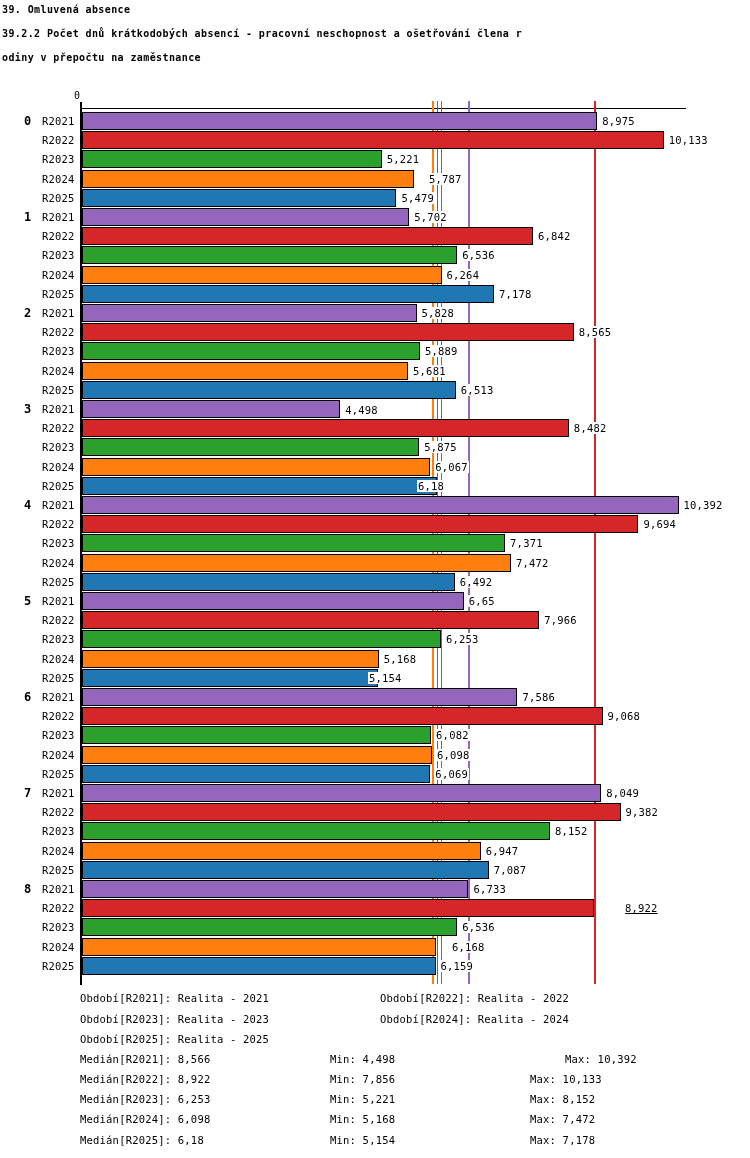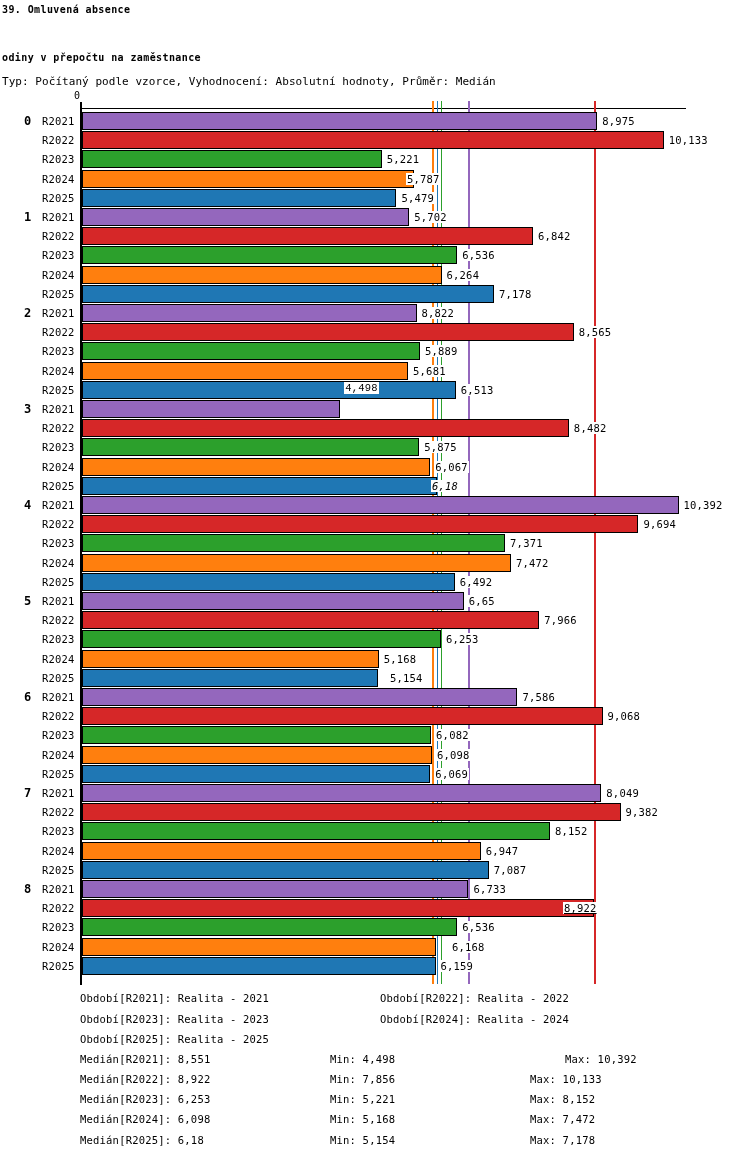--- a/index.html
+++ b/index.html
@@ -20,22 +20,22 @@
   .group-label{position:absolute; font-size:12px; font-weight:bold; z-index:3;}
   .legend-item{font-size:10.5px; letter-spacing:0.2px;}
   .stat-item{font-size:10.5px; letter-spacing:0.2px;}
 </style>
 </head>
 <body>
 
 <div class="canvas">
 
   <div class="abs title" style="left:2px; top:4px;">39. Omluvená absence</div>
+  <div class="abs title" style="left:2px; top:28px;">39.2.2 Počet dnů krátkodobých absencí - pracovní neschopnost a ošetřování člena r</div>
   <div class="abs title" style="left:2px; top:52px;">odiny v přepočtu na zaměstnance</div>
-  <div class="abs subtitle" style="left:2px; top:75px;">Typ: Počítaný podle vzorce, Vyhodnocení: Absolutní hodnoty, Průměr: Medián</div>
 
   <div class="abs origin" style="left:74px; top:90px;">0</div>
   <div class="axis-h" style="left:82px; top:108px; width:604px;"></div>
   <div class="axis-v" style="left:80px; top:102px; height:883px;"></div>
 
   <div id="plot">
       <div class="median-line" style="left: 468.474px; top: 101px; height: 883px; background: rgb(148, 103, 189);"></div>
       <div class="median-line" style="left: 594.123px; top: 101px; height: 883px; background: rgb(214, 39, 40);"></div>
       <div class="median-line" style="left: 440.922px; top: 101px; height: 883px; background: rgb(44, 160, 44);"></div>
       <div class="median-line" style="left: 432.025px; top: 101px; height: 883px; background: rgb(255, 127, 14);"></div>
@@ -45,21 +45,21 @@
       <div class="bar" style="left: 82px; top: 112px; width: 515.165px; height: 18px; background: rgb(148, 103, 189);"></div>
       <div class="value-label" style="left: 601.165px; top: 115px;">8,975</div>
       <div class="series-label" style="left: 42px; top: 134.2px;">R2022</div>
       <div class="bar" style="left: 82px; top: 131.2px; width: 581.634px; height: 18px; background: rgb(214, 39, 40);"></div>
       <div class="value-label" style="left: 667.634px; top: 134.2px;">10,133</div>
       <div class="series-label" style="left: 42px; top: 153.4px;">R2023</div>
       <div class="bar" style="left: 82px; top: 150.4px; width: 299.685px; height: 18px; background: rgb(44, 160, 44);"></div>
       <div class="value-label" style="left: 385.685px; top: 153.4px;">5,221</div>
       <div class="series-label" style="left: 42px; top: 172.6px;">R2024</div>
       <div class="bar" style="left: 82px; top: 169.6px; width: 332.174px; height: 18px; background: rgb(255, 127, 14);"></div>
-      <div class="value-label" style="left: 406px; top: 172.6px;">5,787</div>
+      <div class="value-label" style="left: 428px; top: 172.6px;">5,787</div>
       <div class="series-label" style="left: 42px; top: 191.8px;">R2025</div>
       <div class="bar" style="left: 82px; top: 188.8px; width: 314.495px; height: 18px; background: rgb(31, 119, 180);"></div>
       <div class="value-label" style="left: 400.495px; top: 191.8px; text-align: center;">5,479</div>
       <div class="group-label" style="left: 24px; top: 210px;">1</div>
       <div class="series-label" style="left: 42px; top: 211px;">R2021</div>
       <div class="bar" style="left: 82px; top: 208px; width: 327.295px; height: 18px; background: rgb(148, 103, 189);"></div>
       <div class="value-label" style="left: 413.295px; top: 211px;">5,702</div>
       <div class="series-label" style="left: 42px; top: 230.2px;">R2022</div>
       <div class="bar" style="left: 82px; top: 227.2px; width: 450.934px; height: 18px; background: rgb(214, 39, 40);"></div>
       <div class="value-label" style="left: 536.934px; top: 230.2px;">6,842</div>
@@ -68,49 +68,49 @@
       <div class="value-label" style="left: 461.166px; top: 249.4px;">6,536</div>
       <div class="series-label" style="left: 42px; top: 268.6px;">R2024</div>
       <div class="bar" style="left: 82px; top: 265.6px; width: 359.554px; height: 18px; background: rgb(255, 127, 14);"></div>
       <div class="value-label" style="left: 445.554px; top: 268.6px;">6,264</div>
       <div class="series-label" style="left: 42px; top: 287.8px;">R2025</div>
       <div class="bar" style="left: 82px; top: 284.8px; width: 412.017px; height: 18px; background: rgb(31, 119, 180);"></div>
       <div class="value-label" style="left: 498.017px; top: 287.8px;">7,178</div>
       <div class="group-label" style="left: 24px; top: 306px;">2</div>
       <div class="series-label" style="left: 42px; top: 307px;">R2021</div>
       <div class="bar" style="left: 82px; top: 304px; width: 334.527px; height: 18px; background: rgb(148, 103, 189);"></div>
-      <div class="value-label" style="left: 420.527px; top: 307px;">8,822</div>
+      <div class="value-label" style="left: 420.527px; top: 307px;">5,828</div>
       <div class="series-label" style="left: 42px; top: 326.2px;">R2022</div>
       <div class="bar" style="left: 82px; top: 323.2px; width: 491.631px; height: 18px; background: rgb(214, 39, 40);"></div>
       <div class="value-label" style="left: 577.631px; top: 326.2px;">8,565</div>
       <div class="series-label" style="left: 42px; top: 345.4px;">R2023</div>
       <div class="bar" style="left: 82px; top: 342.4px; width: 338.029px; height: 18px; background: rgb(44, 160, 44);"></div>
       <div class="value-label" style="left: 424.029px; top: 345.4px;">5,889</div>
       <div class="series-label" style="left: 42px; top: 364.6px;">R2024</div>
       <div class="bar" style="left: 82px; top: 361.6px; width: 326.089px; height: 18px; background: rgb(255, 127, 14);"></div>
       <div class="value-label" style="left: 412.089px; top: 364.6px;">5,681</div>
       <div class="series-label" style="left: 42px; top: 383.8px;">R2025</div>
       <div class="bar" style="left: 82px; top: 380.8px; width: 373.846px; height: 18px; background: rgb(31, 119, 180);"></div>
       <div class="value-label" style="left: 459.846px; top: 383.8px;">6,513</div>
       <div class="group-label" style="left: 24px; top: 402px;">3</div>
       <div class="series-label" style="left: 42px; top: 403px;">R2021</div>
       <div class="bar" style="left: 82px; top: 400px; width: 258.185px; height: 18px; background: rgb(148, 103, 189);"></div>
-      <div class="value-label" style="left: 344.185px; top: 382px; font-family: Liberation Mono, monospace;">4,498</div>
+      <div class="value-label" style="left: 344.185px; top: 404px;">4,498</div>
       <div class="series-label" style="left: 42px; top: 422.2px;">R2022</div>
       <div class="bar" style="left: 82px; top: 419.2px; width: 486.867px; height: 18px; background: rgb(214, 39, 40);"></div>
       <div class="value-label" style="left: 572.867px; top: 422.2px;">8,482</div>
       <div class="series-label" style="left: 42px; top: 441.4px;">R2023</div>
       <div class="bar" style="left: 82px; top: 438.4px; width: 337.225px; height: 18px; background: rgb(44, 160, 44);"></div>
       <div class="value-label" style="left: 423.225px; top: 441.4px;">5,875</div>
       <div class="series-label" style="left: 42px; top: 460.6px;">R2024</div>
       <div class="bar" style="left: 82px; top: 457.6px; width: 348.246px; height: 18px; background: rgb(255, 127, 14);"></div>
       <div class="value-label" style="left: 434.246px; top: 460.6px;">6,067</div>
       <div class="series-label" style="left: 42px; top: 479.8px;">R2025</div>
       <div class="bar" style="left: 82px; top: 476.8px; width: 354.732px; height: 18px; background: rgb(31, 119, 180);"></div>
-      <div class="value-label" style="left: 431px; top: 479.8px; font-style: italic;">6,18</div>
+      <div class="value-label" style="left: 417px; top: 479.8px;">6,18</div>
       <div class="group-label" style="left: 24px; top: 498px;">4</div>
       <div class="series-label" style="left: 42px; top: 499px;">R2021</div>
       <div class="bar" style="left: 82px; top: 496px; width: 596.501px; height: 18px; background: rgb(148, 103, 189);"></div>
       <div class="value-label" style="left: 682.501px; top: 499px;">10,392</div>
       <div class="series-label" style="left: 42px; top: 518.2px;">R2022</div>
       <div class="bar" style="left: 82px; top: 515.2px; width: 556.436px; height: 18px; background: rgb(214, 39, 40);"></div>
       <div class="value-label" style="left: 642.436px; top: 518.2px;">9,694</div>
       <div class="series-label" style="left: 42px; top: 537.4px;">R2023</div>
       <div class="bar" style="left: 82px; top: 534.4px; width: 423.095px; height: 18px; background: rgb(44, 160, 44);"></div>
       <div class="value-label" style="left: 509.095px; top: 537.4px;">7,371</div>
@@ -128,21 +128,21 @@
       <div class="bar" style="left: 82px; top: 611.2px; width: 457.248px; height: 18px; background: rgb(214, 39, 40);"></div>
       <div class="value-label" style="left: 543.248px; top: 614.2px;">7,966</div>
       <div class="series-label" style="left: 42px; top: 633.4px;">R2023</div>
       <div class="bar" style="left: 82px; top: 630.4px; width: 358.922px; height: 18px; background: rgb(44, 160, 44);"></div>
       <div class="value-label" style="left: 444.922px; top: 633.4px;">6,253</div>
       <div class="series-label" style="left: 42px; top: 652.6px;">R2024</div>
       <div class="bar" style="left: 82px; top: 649.6px; width: 296.643px; height: 18px; background: rgb(255, 127, 14);"></div>
       <div class="value-label" style="left: 382.643px; top: 652.6px;">5,168</div>
       <div class="series-label" style="left: 42px; top: 671.8px;">R2025</div>
       <div class="bar" style="left: 82px; top: 668.8px; width: 295.84px; height: 18px; background: rgb(31, 119, 180);"></div>
-      <div class="value-label" style="left: 389px; top: 671.8px;">5,154</div>
+      <div class="value-label" style="left: 368px; top: 671.8px;">5,154</div>
       <div class="group-label" style="left: 24px; top: 690px;">6</div>
       <div class="series-label" style="left: 42px; top: 691px;">R2021</div>
       <div class="bar" style="left: 82px; top: 688px; width: 435.436px; height: 18px; background: rgb(148, 103, 189);"></div>
       <div class="value-label" style="left: 521.436px; top: 691px;">7,586</div>
       <div class="series-label" style="left: 42px; top: 710.2px;">R2022</div>
       <div class="bar" style="left: 82px; top: 707.2px; width: 520.503px; height: 18px; background: rgb(214, 39, 40);"></div>
       <div class="value-label" style="left: 606.503px; top: 710.2px;">9,068</div>
       <div class="series-label" style="left: 42px; top: 729.4px;">R2023</div>
       <div class="bar" style="left: 82px; top: 726.4px; width: 349.107px; height: 18px; background: rgb(44, 160, 44);"></div>
       <div class="value-label" style="left: 435.107px; top: 729.4px;">6,082</div>
@@ -167,39 +167,39 @@
       <div class="value-label" style="left: 484.758px; top: 844.6px;">6,947</div>
       <div class="series-label" style="left: 42px; top: 863.8px;">R2025</div>
       <div class="bar" style="left: 82px; top: 860.8px; width: 406.794px; height: 18px; background: rgb(31, 119, 180);"></div>
       <div class="value-label" style="left: 492.794px; top: 863.8px;">7,087</div>
       <div class="group-label" style="left: 24px; top: 882px;">8</div>
       <div class="series-label" style="left: 42px; top: 883px;">R2021</div>
       <div class="bar" style="left: 82px; top: 880px; width: 386.474px; height: 18px; background: rgb(148, 103, 189);"></div>
       <div class="value-label" style="left: 472.474px; top: 883px;">6,733</div>
       <div class="series-label" style="left: 42px; top: 902.2px;">R2022</div>
       <div class="bar" style="left: 82px; top: 899.2px; width: 512.123px; height: 18px; background: rgb(214, 39, 40);"></div>
-      <div class="value-label" style="left: 563px; top: 902.2px; text-decoration: underline;">8,922</div>
+      <div class="value-label" style="left: 624px; top: 902.2px; text-decoration: underline;">8,922</div>
       <div class="series-label" style="left: 42px; top: 921.4px;">R2023</div>
       <div class="bar" style="left: 82px; top: 918.4px; width: 375.166px; height: 18px; background: rgb(44, 160, 44);"></div>
       <div class="value-label" style="left: 461.166px; top: 921.4px;">6,536</div>
       <div class="series-label" style="left: 42px; top: 940.6px;">R2024</div>
       <div class="bar" style="left: 82px; top: 937.6px; width: 354.043px; height: 18px; background: rgb(255, 127, 14);"></div>
       <div class="value-label" style="left: 440.043px; top: 940.6px; margin-left: 11px;">6,168</div>
       <div class="series-label" style="left: 42px; top: 959.8px;">R2025</div>
       <div class="bar" style="left: 82px; top: 956.8px; width: 353.527px; height: 18px; background: rgb(31, 119, 180);"></div>
       <div class="value-label" style="left: 439.527px; top: 959.8px;">6,159</div>
     </div>
 
   <div class="abs legend-item" style="left:80px;  top:992px;">Období[R2021]: Realita - 2021</div>
   <div class="abs legend-item" style="left:380px; top:992px;">Období[R2022]: Realita - 2022</div>
   <div class="abs legend-item" style="left:80px;  top:1013px;">Období[R2023]: Realita - 2023</div>
   <div class="abs legend-item" style="left:380px; top:1013px;">Období[R2024]: Realita - 2024</div>
   <div class="abs legend-item" style="left:80px;  top:1033px;">Období[R2025]: Realita - 2025</div>
 
-  <div class="abs stat-item" style="left:80px;  top:1053px;">Medián[R2021]: 8,551</div>
+  <div class="abs stat-item" style="left:80px;  top:1053px;">Medián[R2021]: 8,566</div>
   <div class="abs stat-item" style="left:330px; top:1053px;">Min: 4,498</div>
   <div class="abs stat-item" style="left:530px; top:1053px;margin-left:35px;">Max: 10,392</div>
 
   <div class="abs stat-item" style="left:80px;  top:1073px;">Medián[R2022]: 8,922</div>
   <div class="abs stat-item" style="left:330px; top:1073px;">Min: 7,856</div>
   <div class="abs stat-item" style="left:530px; top:1073px;">Max: 10,133</div>
 
   <div class="abs stat-item" style="left:80px;  top:1093px;">Medián[R2023]: 6,253</div>
   <div class="abs stat-item" style="left:330px; top:1093px;">Min: 5,221</div>
   <div class="abs stat-item" style="left:530px; top:1093px;">Max: 8,152</div>

